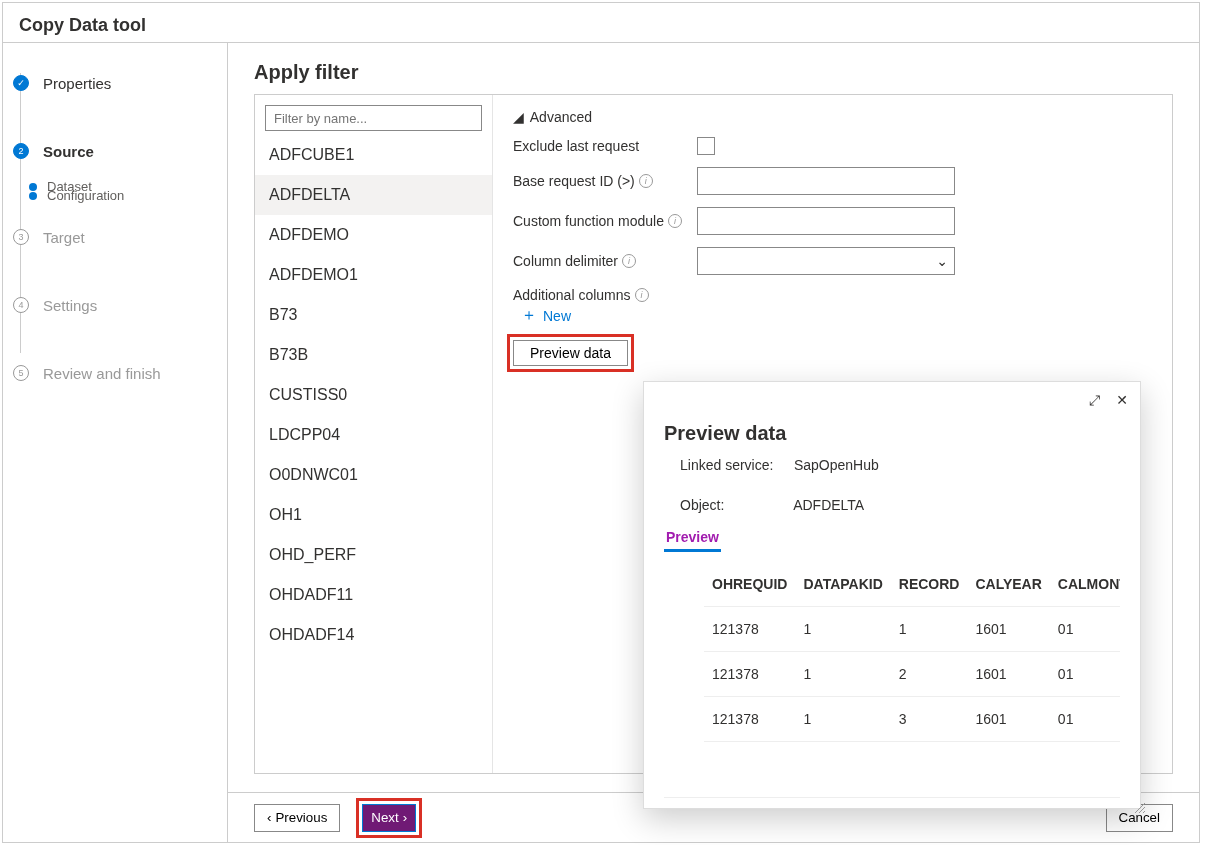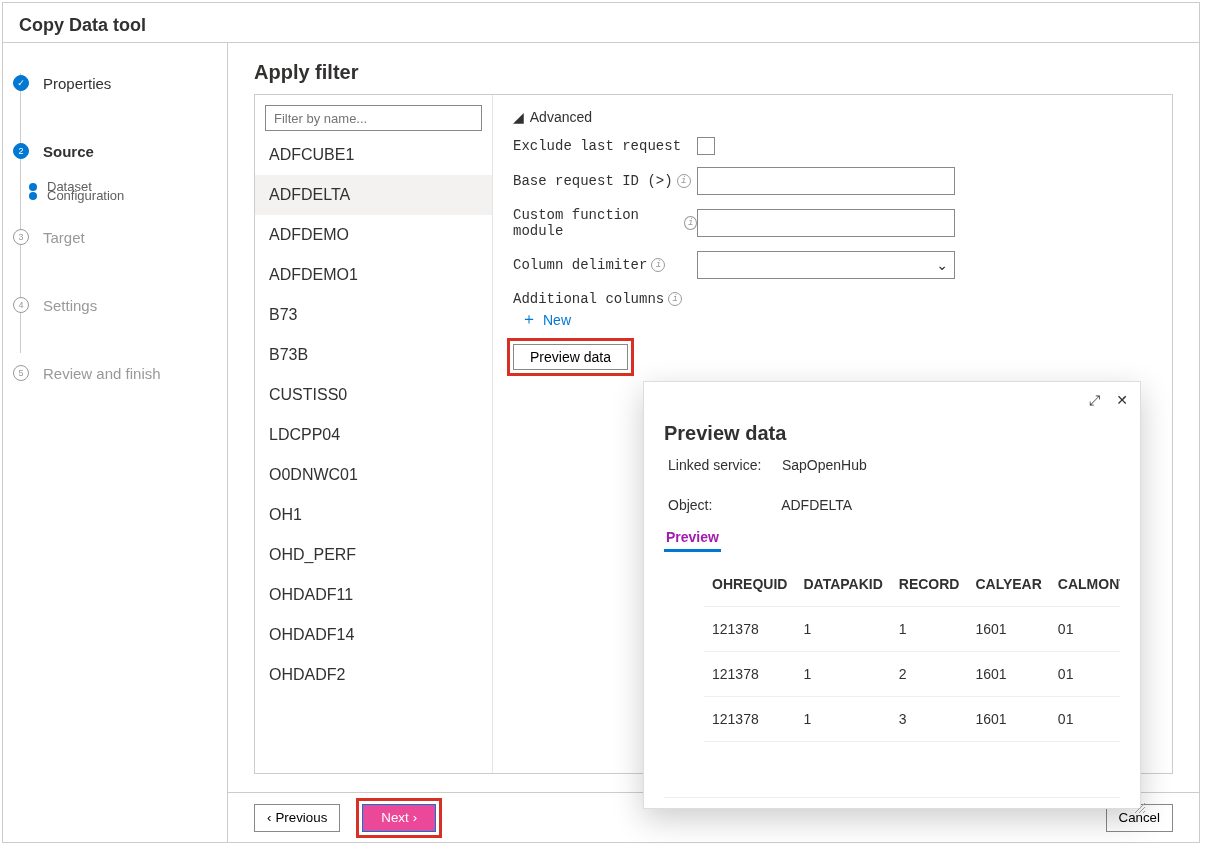--- a/index.html
+++ b/index.html
@@ -145,21 +145,21 @@
     gap: 6px;
     font-size: 14px;
     margin-bottom: 12px;
   }
   .row {
     display: flex;
     align-items: center;
     margin-bottom: 12px;
     font-size: 14px;
   }
-  .row .lbl { width: 184px; display:flex; align-items:center; gap:4px;font-family:Liberation Mono, monospace;}
+  .row .lbl { width: 184px; display:flex; align-items:center; gap:4px;}
   .txt-input {
     width: 258px; height: 28px;
     border: 1px solid #888;
     padding: 0 6px;
   }
   .chk {
     width: 18px; height: 18px;
     border: 1px solid #888;
   }
   .select {
@@ -200,21 +200,21 @@
     box-shadow: 0 10px 30px rgba(0,0,0,.2);
     padding: 16px 20px 10px;
     display: flex;
     flex-direction: column;
   }
   .popup .icons {
     position:absolute; top:10px; right:12px;
     display:flex; gap:16px;
   }
   .popup h2 { font-size: 20px; font-weight: 600; margin-top: 24px;}
-  .meta { margin: 12px 4px; font-size: 14px; }
+  .meta { margin: 12px 16px; font-size: 14px; }
   .meta .mlabel { display:inline-block; width:110px; }
   .tab {
     color:#a21caf; font-weight:600;
     border-bottom: 3px solid #0078d4;
     display:inline-block; padding:4px 2px;text-align:center;
   }
   .grid-wrap{flex:1;overflow:auto;border-bottom:1px solid #eee;margin-top:10px;}
   table.grid { border-collapse: collapse; width: 100%; min-width:460px; font-size:14px;margin-left:40px;}
   table.grid th, table.grid td {
     text-align: left; padding: 14px 8px; border-bottom: 1px solid #eee;
@@ -237,22 +237,22 @@
   }
   .btn {
     border: 1px solid #888;
     background: #fff;
     height: 28px;
     padding: 0 12px;
     display: flex; align-items:center; gap:4px;
     cursor:pointer;
   }
   .btn.primary {
-    background: #ec4899; color:#fff; border-color:#0078d4;
-    padding: 0 18px;
+    background: #701a75; color:#fff; border-color:#0078d4;
+    padding: 0 8px;
     outline: 3px solid #d93025;
     outline-offset: 3px;
   }
   .spacer { flex:1; }
 </style>
 </head>
 <body>
 
 <div class="frame">
   <div class="title-bar">Copy Data tool</div>
@@ -306,21 +306,20 @@
               <div class="item">ADFDEMO1</div>
               <div class="item">B73</div>
               <div class="item">B73B</div>
               <div class="item">CUSTISS0</div>
               <div class="item">LDCPP04</div>
               <div class="item">O0DNWC01</div>
               <div class="item">OH1</div>
               <div class="item">OHD_PERF</div>
               <div class="item">OHDADF11</div>
               <div class="item">OHDADF14</div>
-              <div class="item">OHDADF2</div>
             </div>
         </div>
 
         <div class="cfg-col">
           <div class="adv">
             <span>◢</span>
             <span>Advanced</span>
           </div>
 
           <div class="row">

